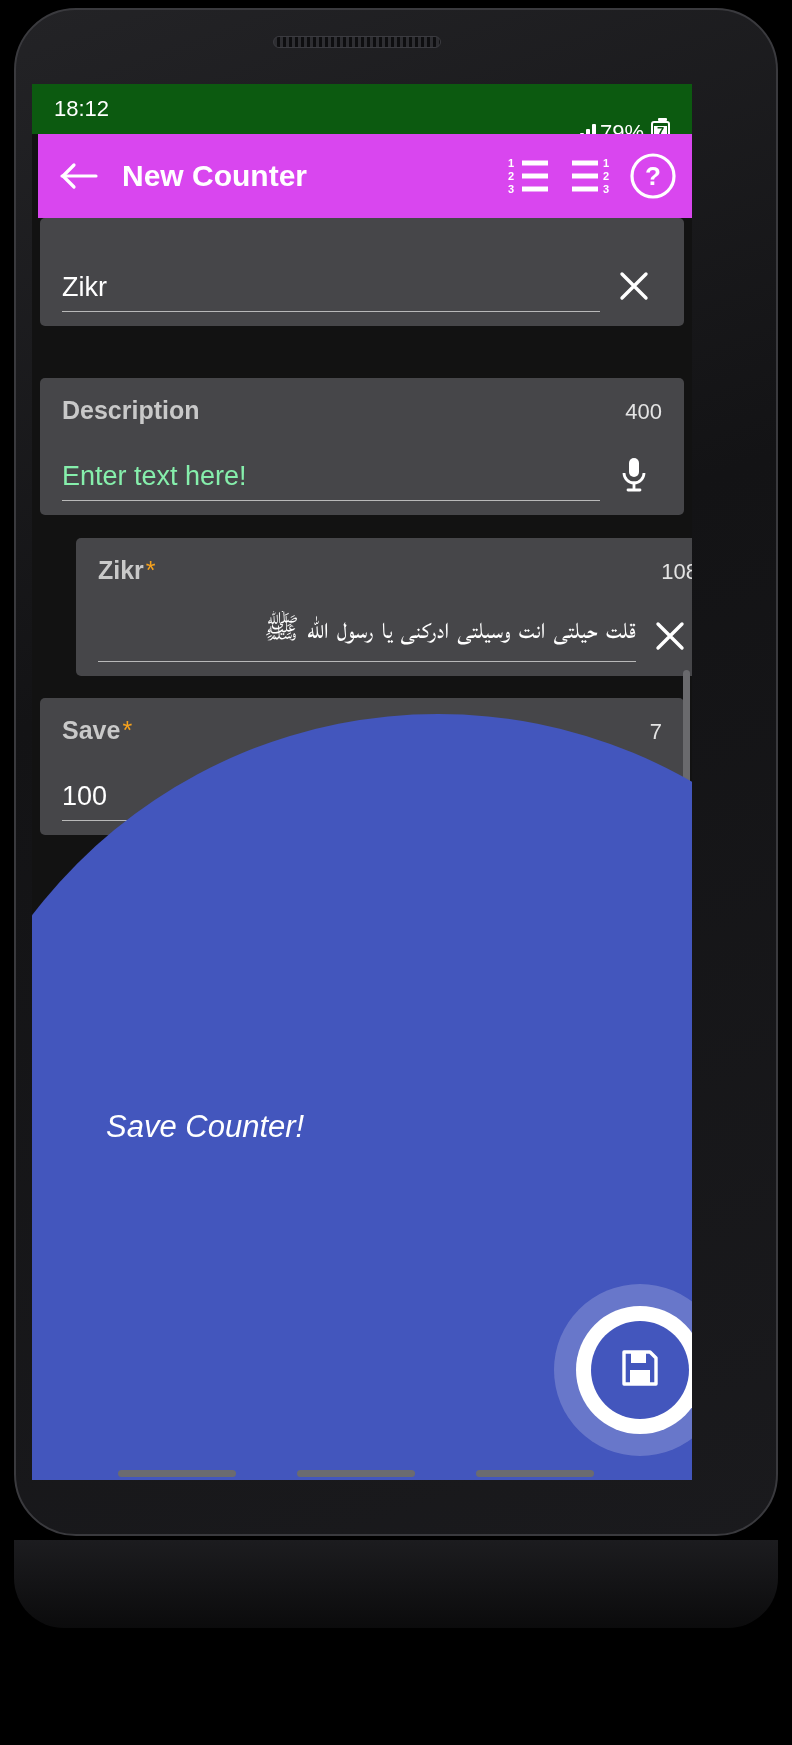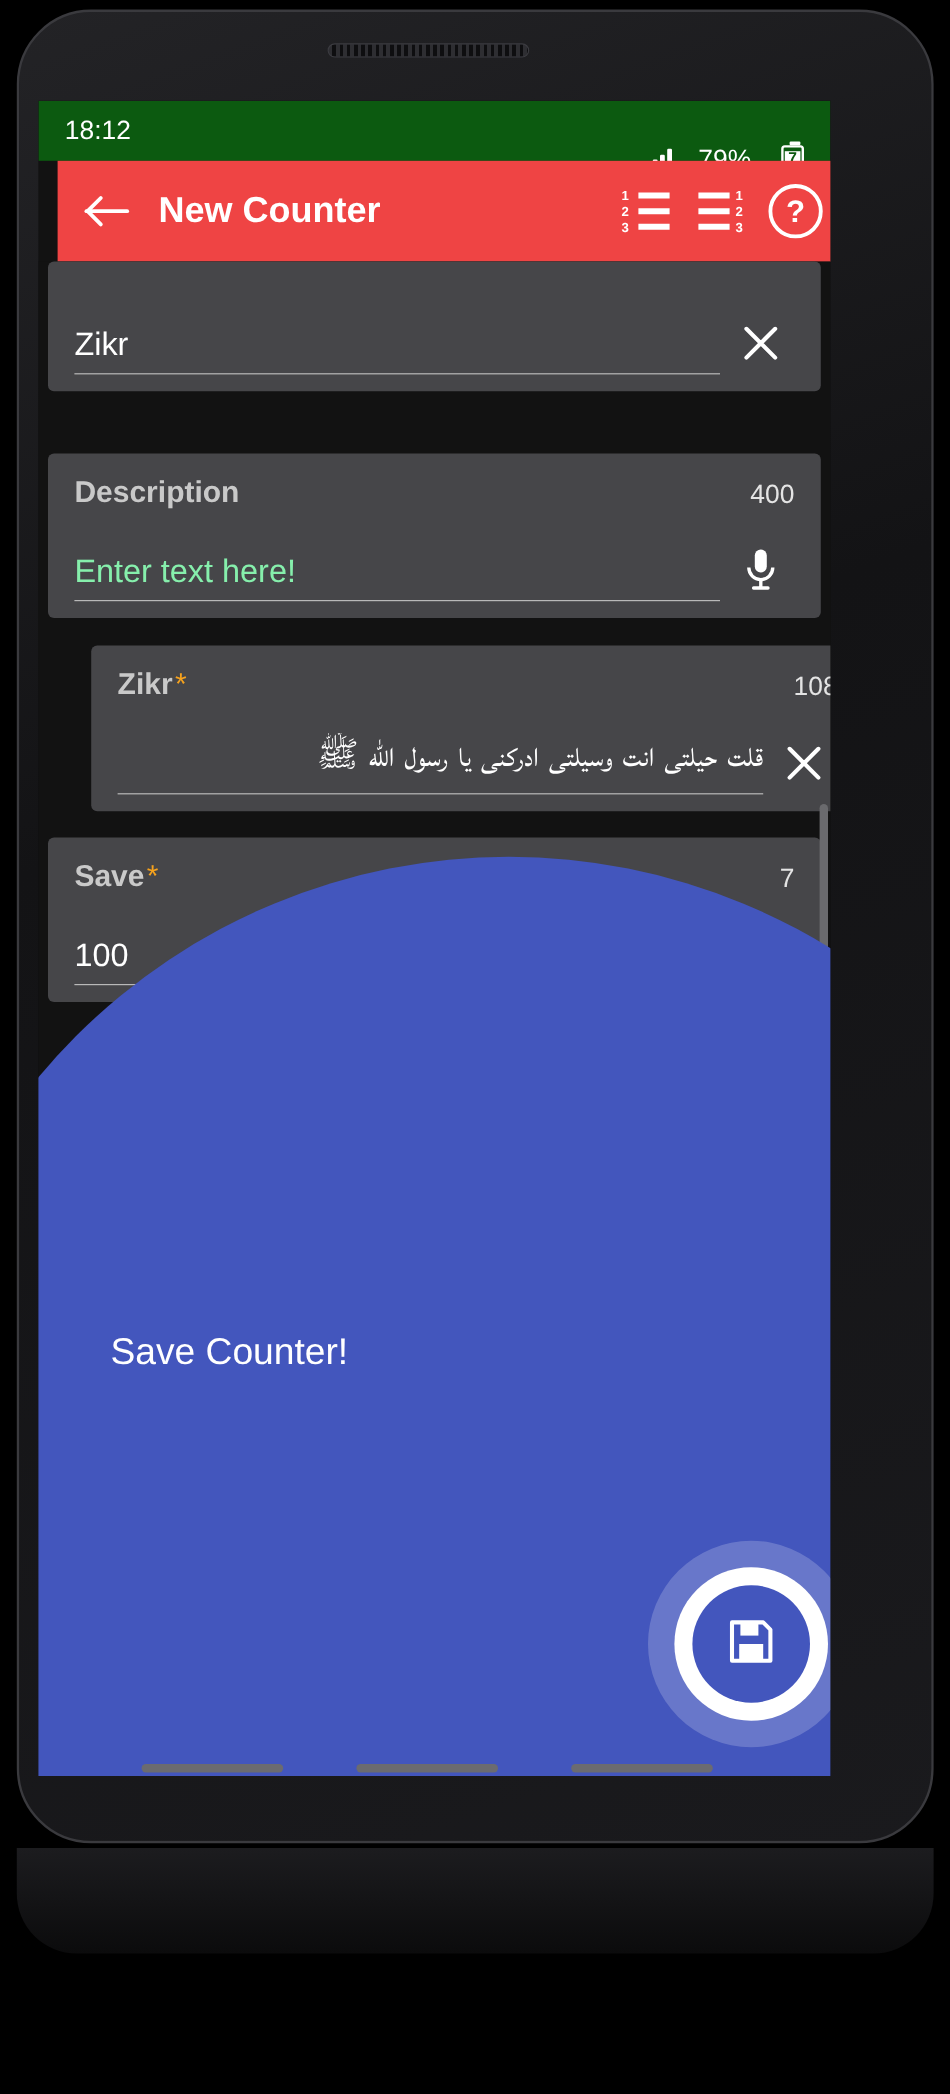--- a/index.html
+++ b/index.html
@@ -36,40 +36,40 @@
     position:absolute; height:7px; border-radius:4px; background:#6b6b70;
   }
 
   
   .status-bar{
     position:absolute; left:0; top:0; width:660px; height:50px;
     background:#0c5a10; color:#fff;
     display:flex; align-items:center; justify-content:space-between;
     padding:0 22px; font-size:22px;
   }
-  .status-right{ display:flex; align-items:center; gap:22px;margin-top:48px; }
+  .status-right{ display:flex; align-items:center; gap:4px;margin-top:48px; }
   .sig-bars{ display:flex; align-items:flex-end; gap:2px; height:19px; }
   .sig-bars i{ display:block; width:4px; background:#fff; border-radius:1px; }
   .sig-bars i:nth-child(1){height:6px}
   .sig-bars i:nth-child(2){height:10px}
   .sig-bars i:nth-child(3){height:14px}
   .sig-bars i:nth-child(4){height:19px}
   .batt{ position:relative; width:19px; height:24px; border:2px solid #fff;
          border-radius:3px; margin-left:3px; }
   .batt:before{ content:""; position:absolute; left:5px; top:-5px;
          width:9px; height:3px; background:#fff; border-radius:1px; }
   .batt span{ position:absolute; left:1px; right:1px; bottom:1px;
          height:78%; background:#fff; }
   .batt b{ position:absolute; left:0; right:0; top:2px; text-align:center;
          font-size:13px; color:#0c5a10; font-weight:bold; line-height:1; }
 
   
   .app-bar{
-    position:absolute; left:16px; top:50px; width:660px; height:84px;
-    background:#ef4444; display:flex; align-items:center; padding:0 16px;
+    position:absolute; left:6px; top:50px; width:660px; height:84px;
+    background:#d946ef; display:flex; align-items:center; padding:0 16px;
   }
   .back-arrow{ width:52px; height:52px; display:flex; align-items:center;
     justify-content:center; flex:0 0 auto; }
   .app-title{ color:#fff; font-size:30px; font-weight:bold; margin-left:16px;
     flex:1 1 auto; white-space:nowrap; }
   .bar-icon{ width:58px; height:58px; display:flex; align-items:center;
     justify-content:center; flex:0 0 auto; margin-left:4px; }
 
   
   .form-area{ position:absolute; left:0; top:134px; width:660px; height:1262px;
@@ -92,22 +92,23 @@
   .field-input.rtl{ direction:rtl; text-align:right; font-size:29px; }
   .field-act{ width:56px; height:48px; display:flex; align-items:center;
     justify-content:center; flex:0 0 auto; margin-left:6px; margin-bottom:2px; }
 
   
   .scroll-track{ position:absolute; right:2px; top:452px; width:7px;
     height:300px; border-radius:4px; background:#6a6a6d; }
 
   
   .coach-overlay{
-    position:absolute; left:0; top:0; width:660px; height:1396px;
+    position:absolute; left:14px; top:0; width:660px; height:1396px;
     pointer-events:none;
+    font-style:italic;
   }
   .coach-blob{
     position:absolute; left:-118px; top:630px; width:1020px; height:1020px;
     border-radius:50%; background:#4356bd;
   }
   .coach-text{ position:absolute; left:60px; top:1025px; width:540px; color:#fff; }
   .coach-title{ font-size:31px; margin-bottom:20px; }
   .coach-body{ font-size:25px; line-height:1.35; color:#dfe3f7; }
   .fab-halo{
     position:absolute; left:508px; top:1200px; width:172px; height:172px;

